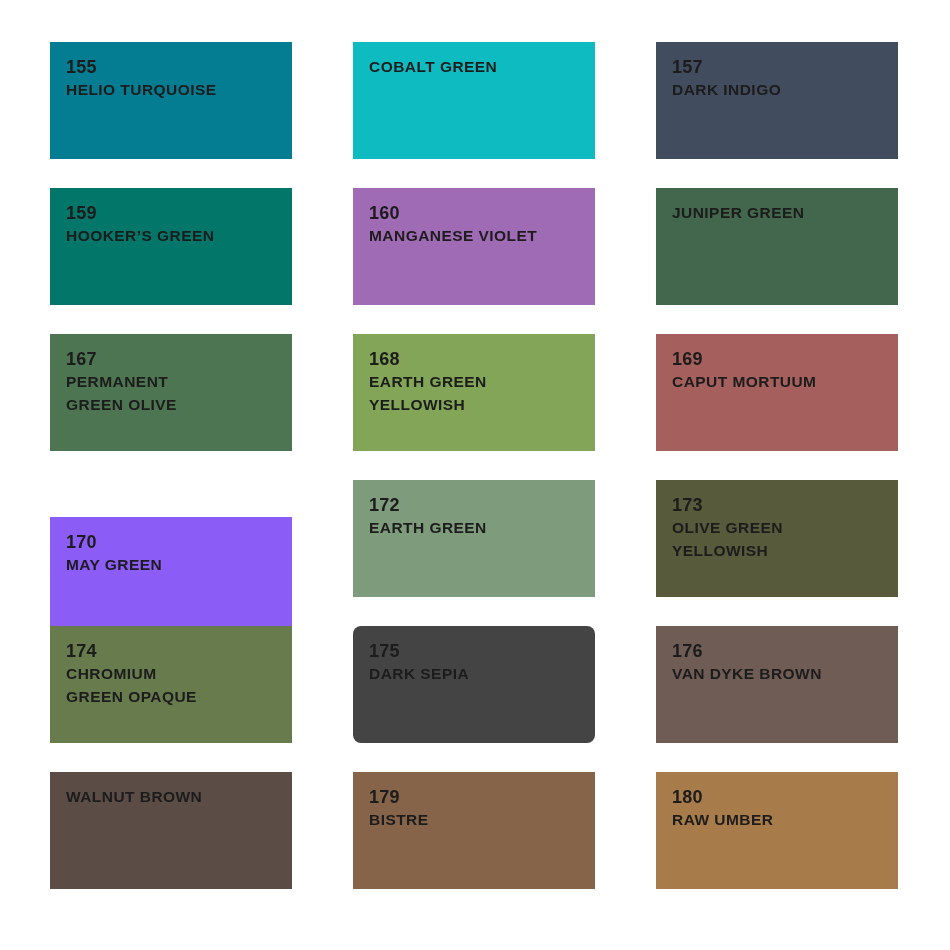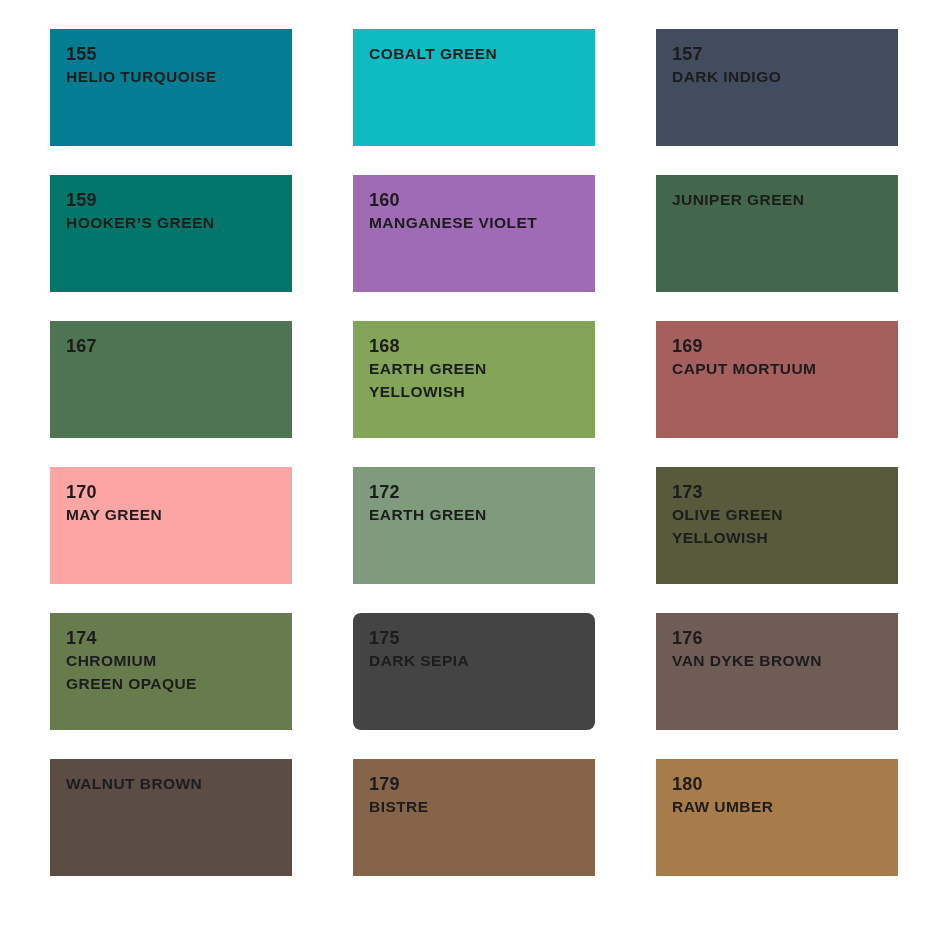--- a/index.html
+++ b/index.html
@@ -13,21 +13,21 @@
     background: #ffffff;
     font-family: "Liberation Sans", sans-serif;
     -webkit-font-smoothing: antialiased;
     overflow: hidden;
   }
 
   #swatch-grid {
     box-sizing: border-box;
     width: 950px;
     height: 950px;
-    padding: 29px 50px 53px 50px;
+    padding: 42px 50px 53px 50px;
     display: grid;
     grid-template-columns: repeat(3, 242px);
     grid-template-rows: repeat(6, 117px);
     column-gap: 61px;
     row-gap: 29px;
     align-content: start;
     justify-content: start;
   }
 
   .swatch {
@@ -81,31 +81,33 @@
   </div>
     <div class="swatch" style="background: rgb(160, 107, 181);">
     <div class="swatch-code">160</div>
     <div class="swatch-name">MANGANESE VIOLET</div>
   </div>
     <div class="swatch" style="background: rgb(66, 103, 76);">
     <div class="swatch-name">JUNIPER GREEN</div>
   </div>
     <div class="swatch" style="background: rgb(77, 117, 81);">
     <div class="swatch-code">167</div>
+    <div class="swatch-name">PERMANENT
+GREEN OLIVE</div>
   </div>
     <div class="swatch" style="background: rgb(130, 165, 87);">
     <div class="swatch-code">168</div>
     <div class="swatch-name">EARTH GREEN
 YELLOWISH</div>
   </div>
     <div class="swatch" style="background: rgb(165, 95, 93);">
     <div class="swatch-code">169</div>
     <div class="swatch-name">CAPUT MORTUUM</div>
   </div>
-    <div class="swatch" style="background: #fca5a5;">
+    <div class="swatch" style="background: #8b5cf6; margin-top: 37px;">
     <div class="swatch-code">170</div>
     <div class="swatch-name">MAY GREEN</div>
   </div>
     <div class="swatch" style="background: rgb(126, 155, 124);">
     <div class="swatch-code">172</div>
     <div class="swatch-name">EARTH GREEN</div>
   </div>
     <div class="swatch" style="background: rgb(87, 90, 59);">
     <div class="swatch-code">173</div>
     <div class="swatch-name">OLIVE GREEN

